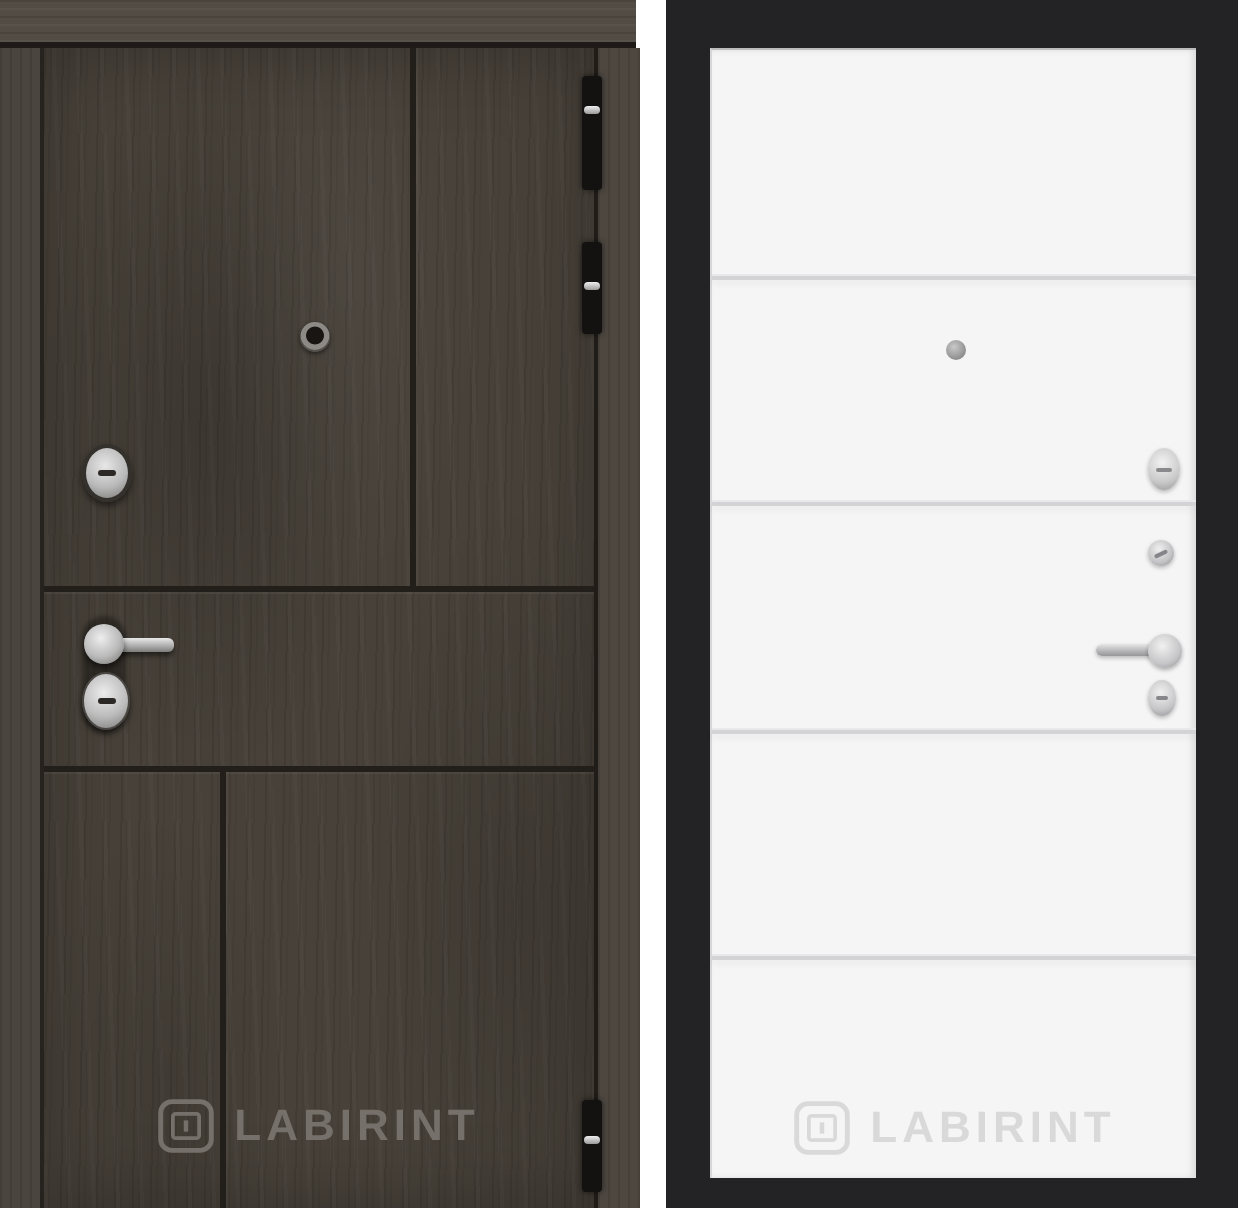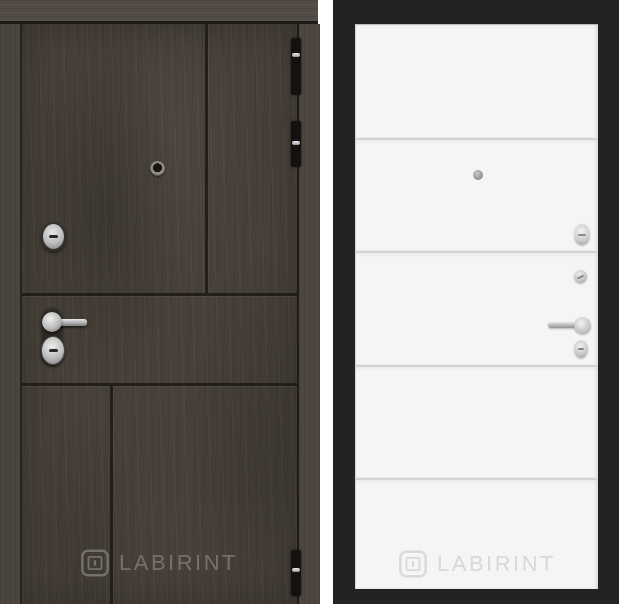--- a/index.html
+++ b/index.html
@@ -65,21 +65,21 @@
   .escutcheon{position:absolute;left:41px;top:336px;width:22px;height:27px;border-radius:50%;
     background:radial-gradient(circle at 45% 35%, #ececec, #bcbcbc 55%, #828180 95%);
     border:1px solid #4a4743;box-shadow:0 2px 3px rgba(0,0,0,.55);}
   .escutcheon .slot{position:absolute;left:50%;top:50%;width:9px;height:3px;margin:-1.5px 0 0 -4.5px;
     border-radius:2px;background:#2b2825;}
 
   .wm-left{position:absolute;left:0;top:548px;width:100%;display:flex;align-items:center;
     justify-content:center;gap:9px;color:#75716a;}
   .wm-right{position:absolute;left:0;top:524px;width:100%;display:flex;align-items:center;
     justify-content:center;gap:9px;color:#d9d9d9;}
-  .wm-text{font-size:22px;letter-spacing:2.5px;font-weight:400;}
+  .wm-text{font-size:22px;letter-spacing:2.5px;font-weight:700;}
   .wm-icon svg{display:block;}
 
   
   .photo-right{position:absolute;left:333px;top:0;width:286px;height:604px;background:#232325;cursor:pointer;}
   .white-door{position:absolute;left:22px;top:24px;width:242px;height:564px;background:#f5f5f6;
     border-top:1px solid #bcbcbf;border-left:1px solid #d6d6d8;
     box-shadow:inset -2px 0 3px rgba(0,0,0,.10);}
   .wseam{position:absolute;left:0;width:100%;height:2px;background:#d3d3d6;
     box-shadow:0 2px 3px rgba(0,0,0,.06), 0 -1px 0 #e9e9eb;}
   .wseam-1{top:113px;} .wseam-2{top:226px;} .wseam-3{top:340px;} .wseam-4{top:453px;}

